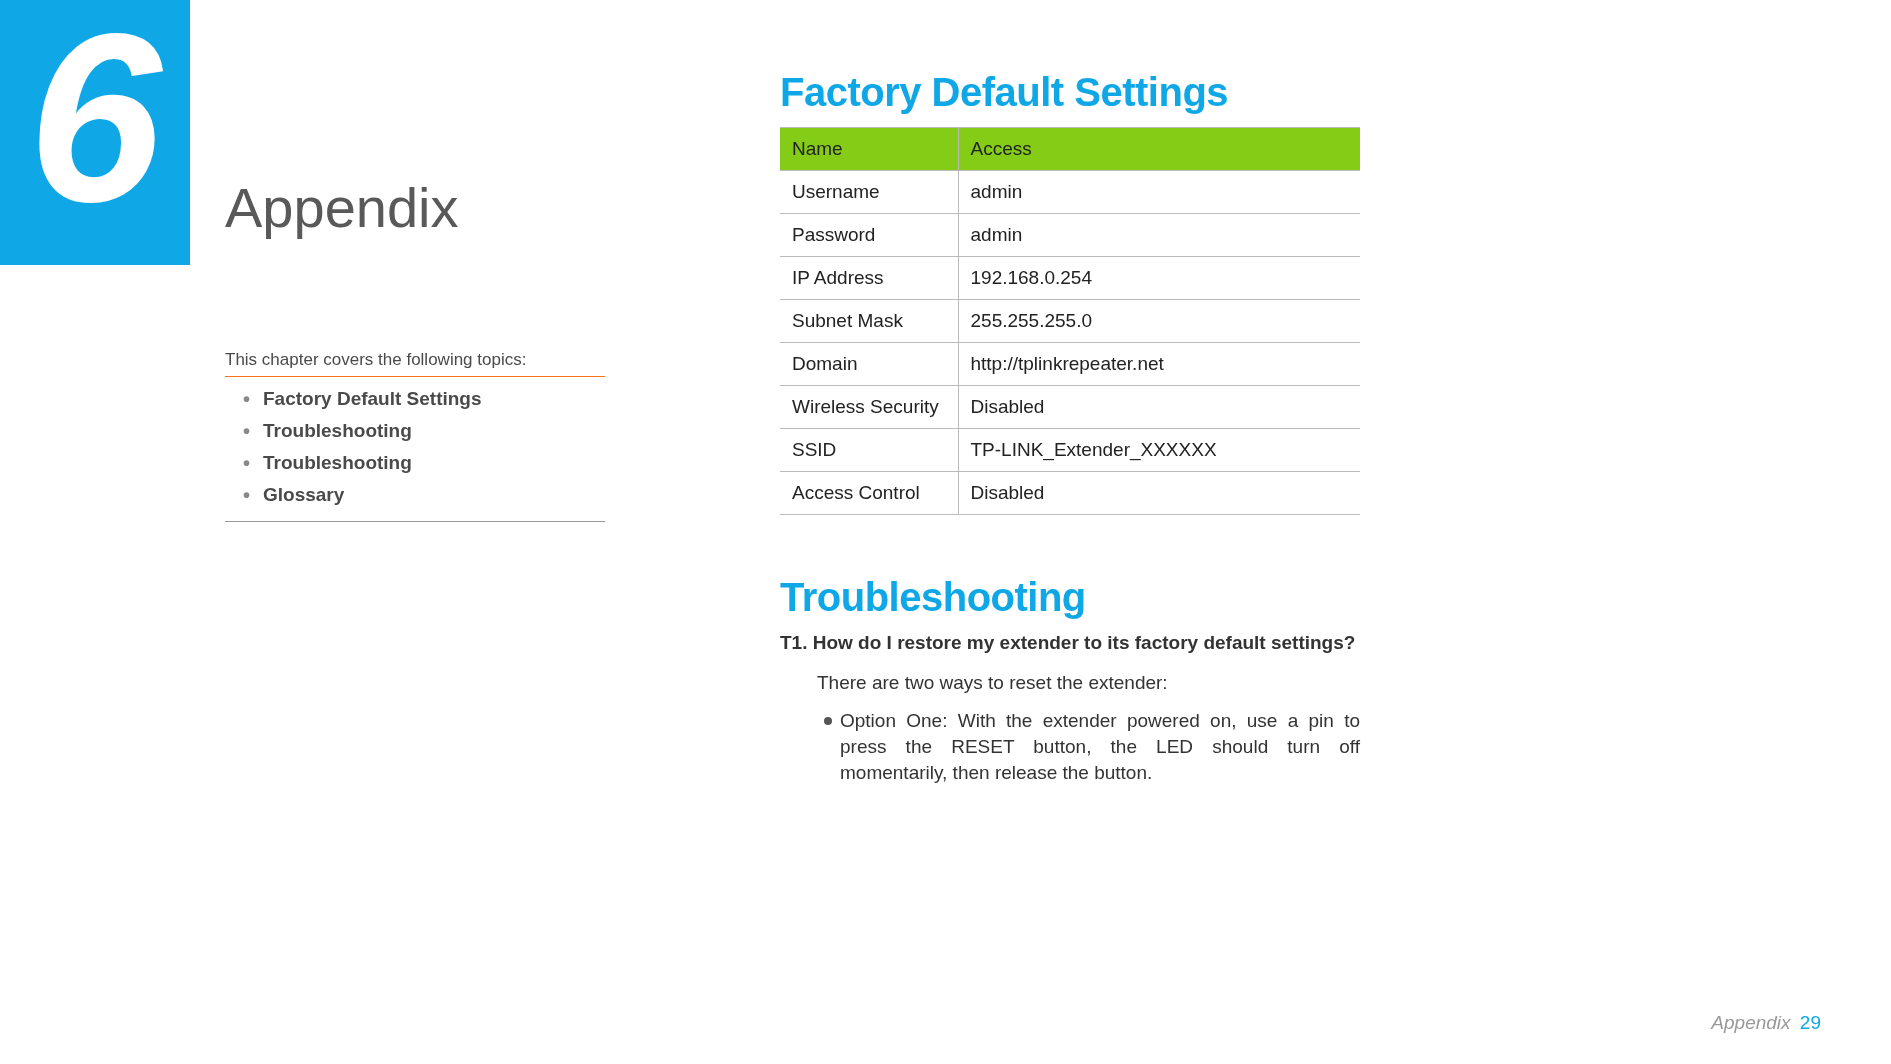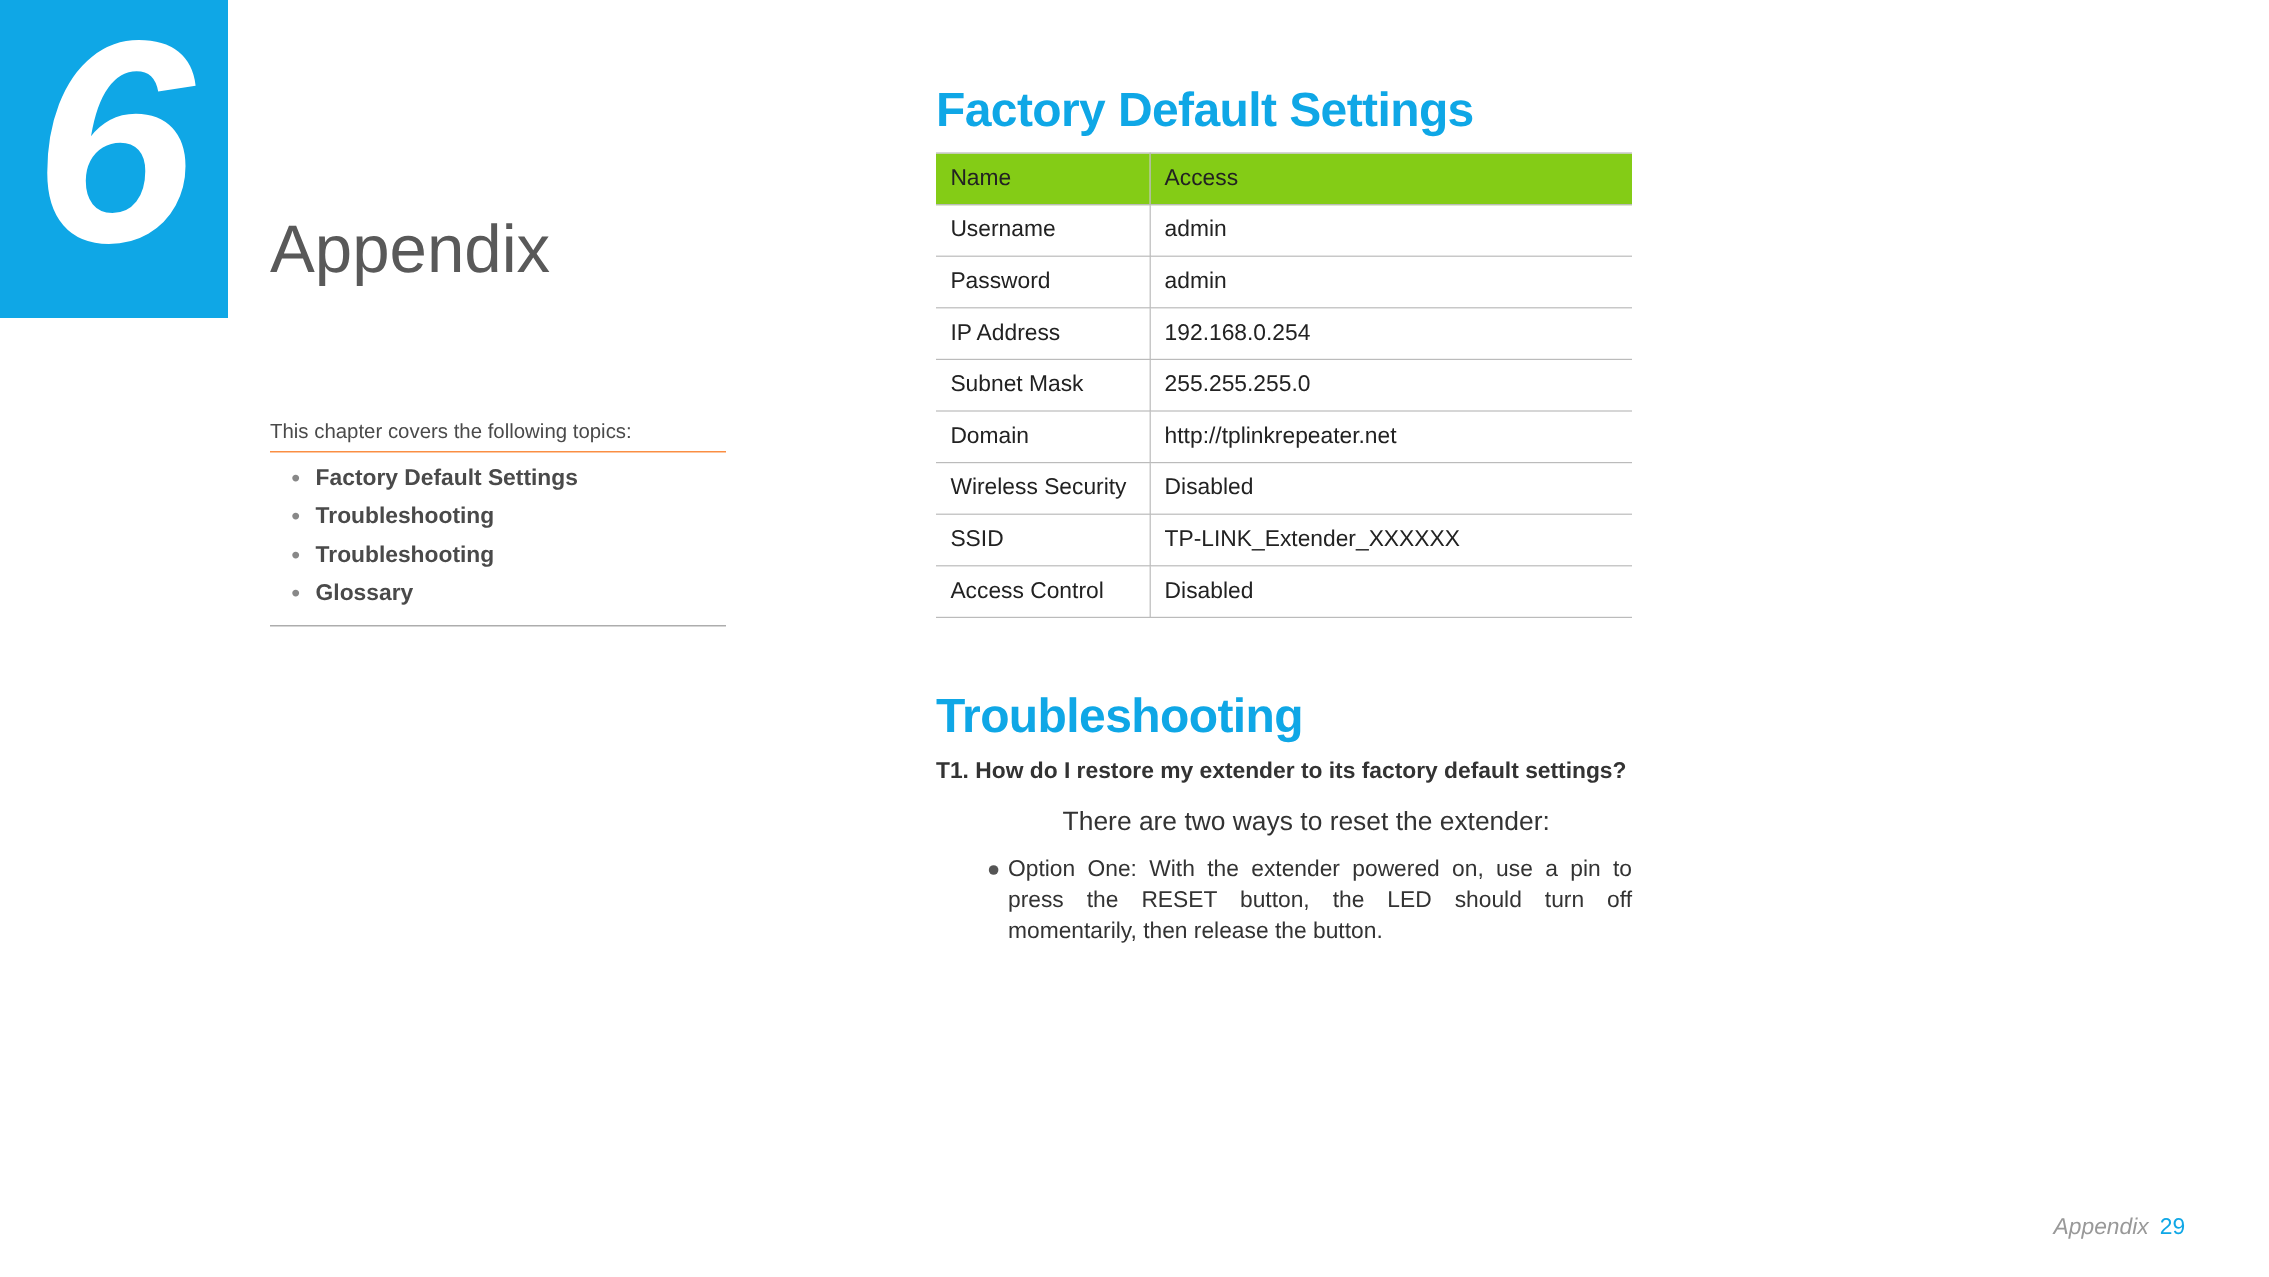--- a/index.html
+++ b/index.html
@@ -99,25 +99,24 @@
   .troubleshooting {
     margin-top: 60px;
   }
   .q-title {
     font-size: 19px;
     font-weight: 700;
     margin-bottom: 18px;
     color: #333;
   }
   .q-intro {
-    font-size: 22px;
+    font-size: 19px;
     margin-left: 37px;
     margin-bottom: 14px;
     color: #333;
-    text-align: center;
   }
   .options { list-style: none; }
   .options li {
     font-size: 19px;
     color: #333;
     padding-left: 60px;
     position: relative;
     line-height: 1.38;
     text-align: justify;
   }

